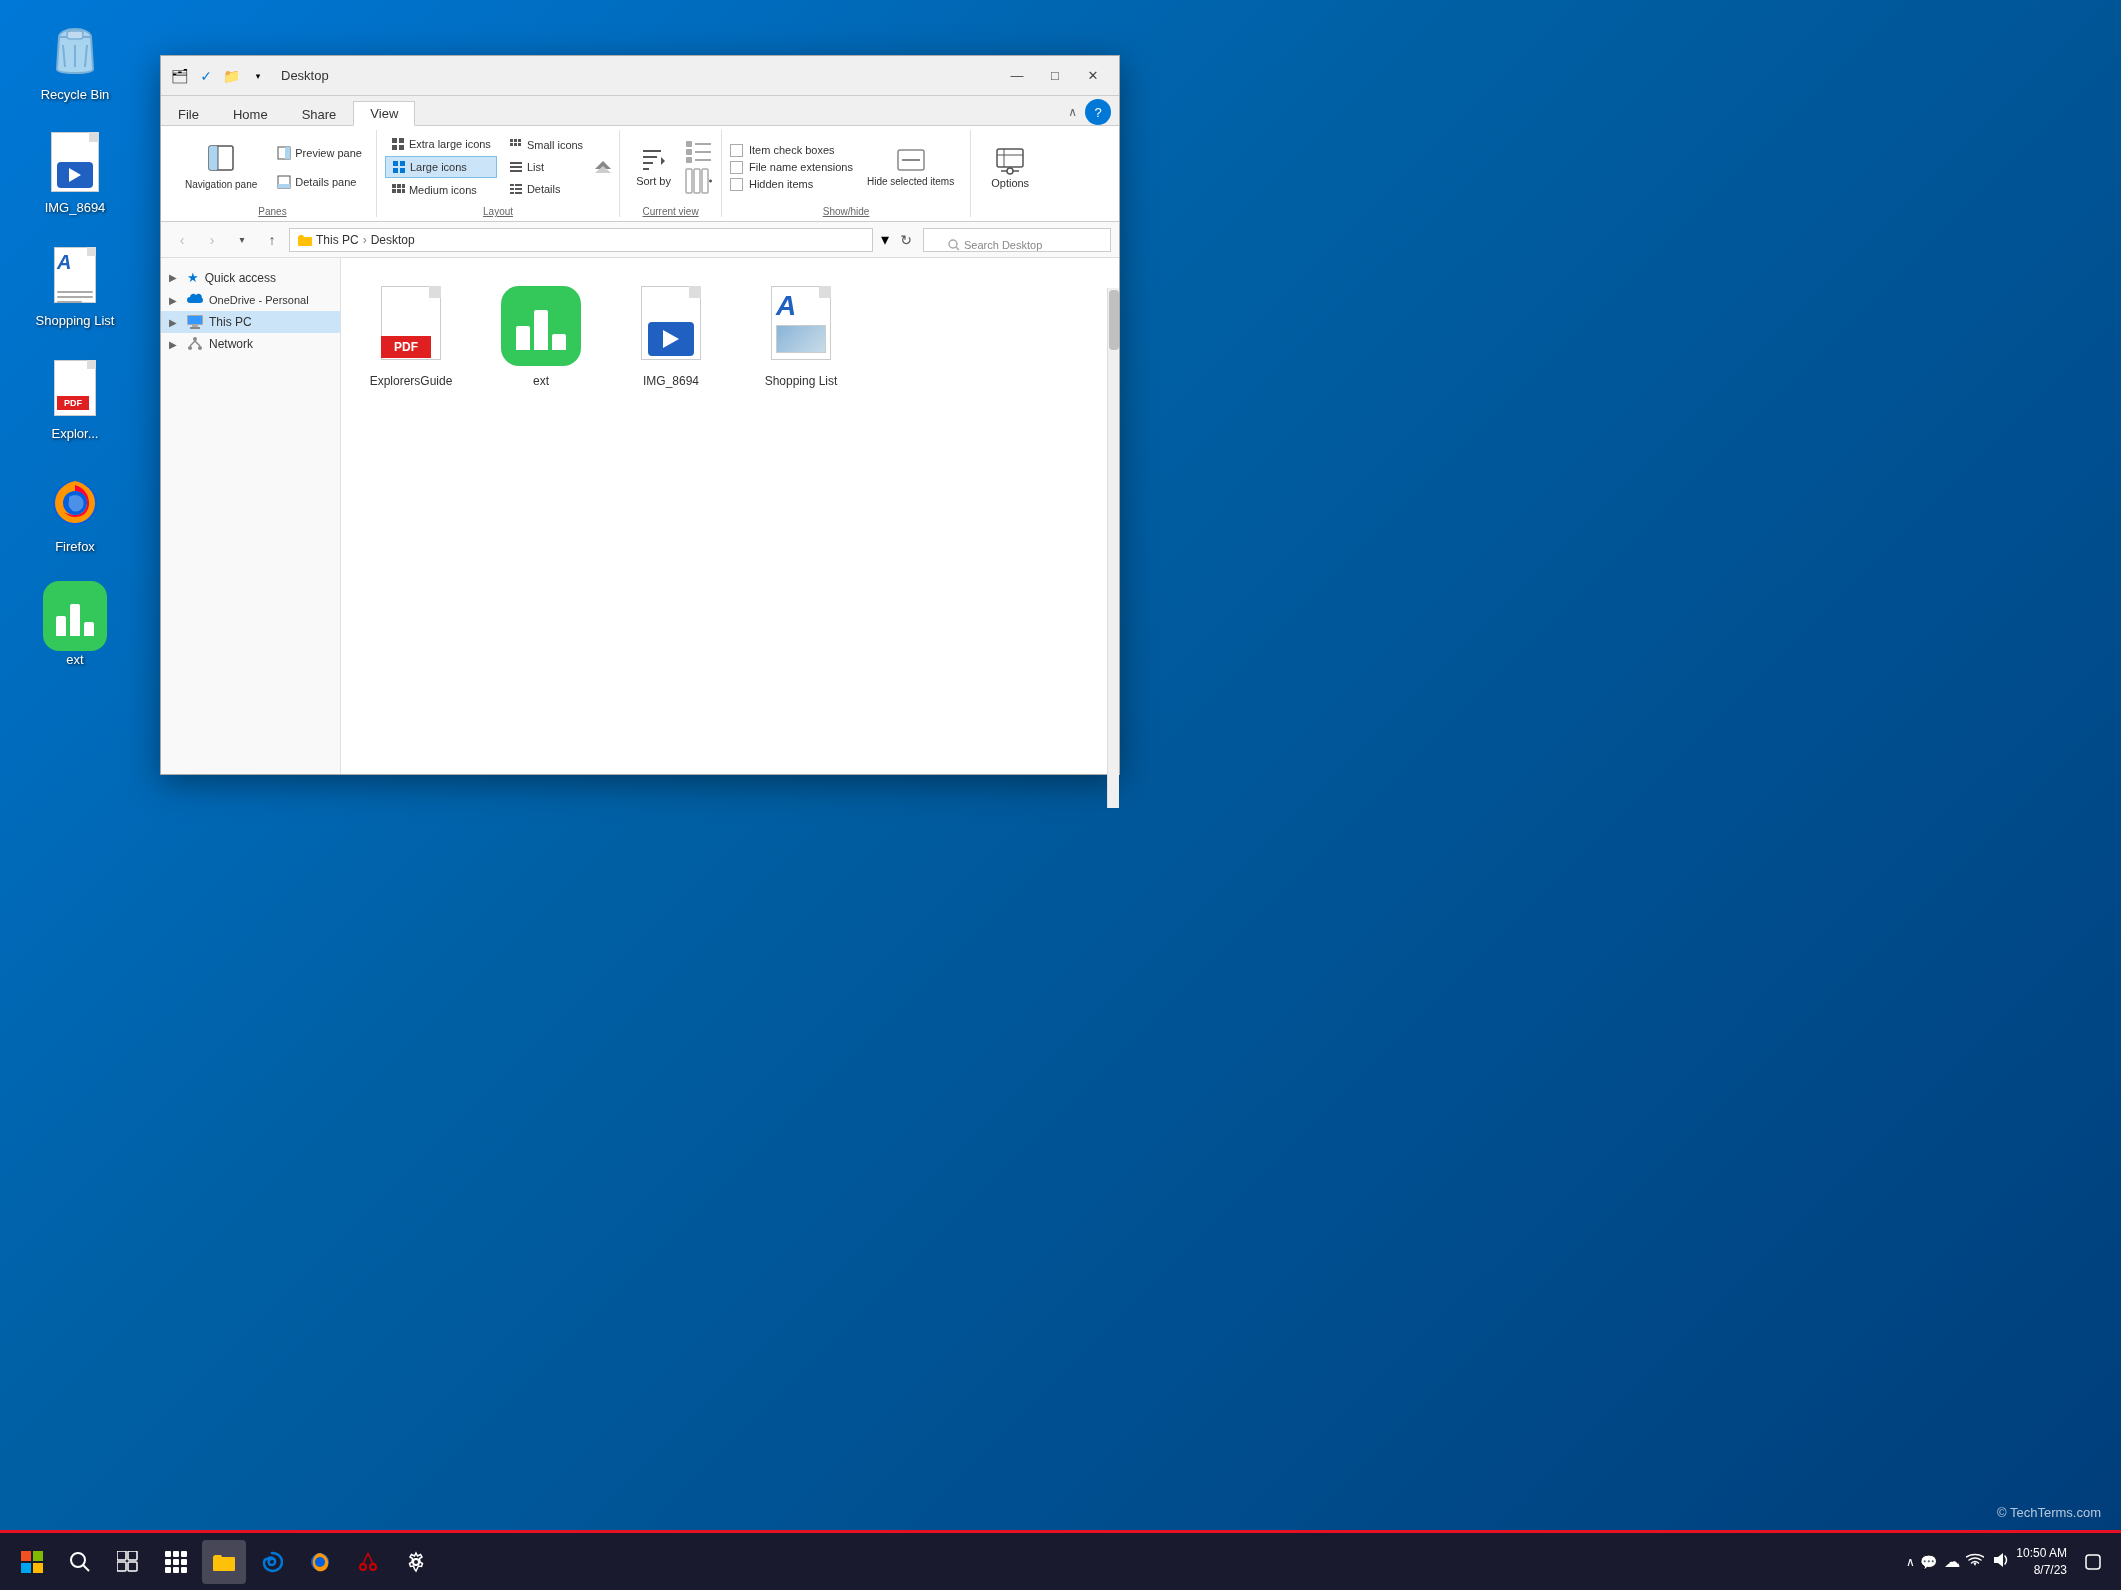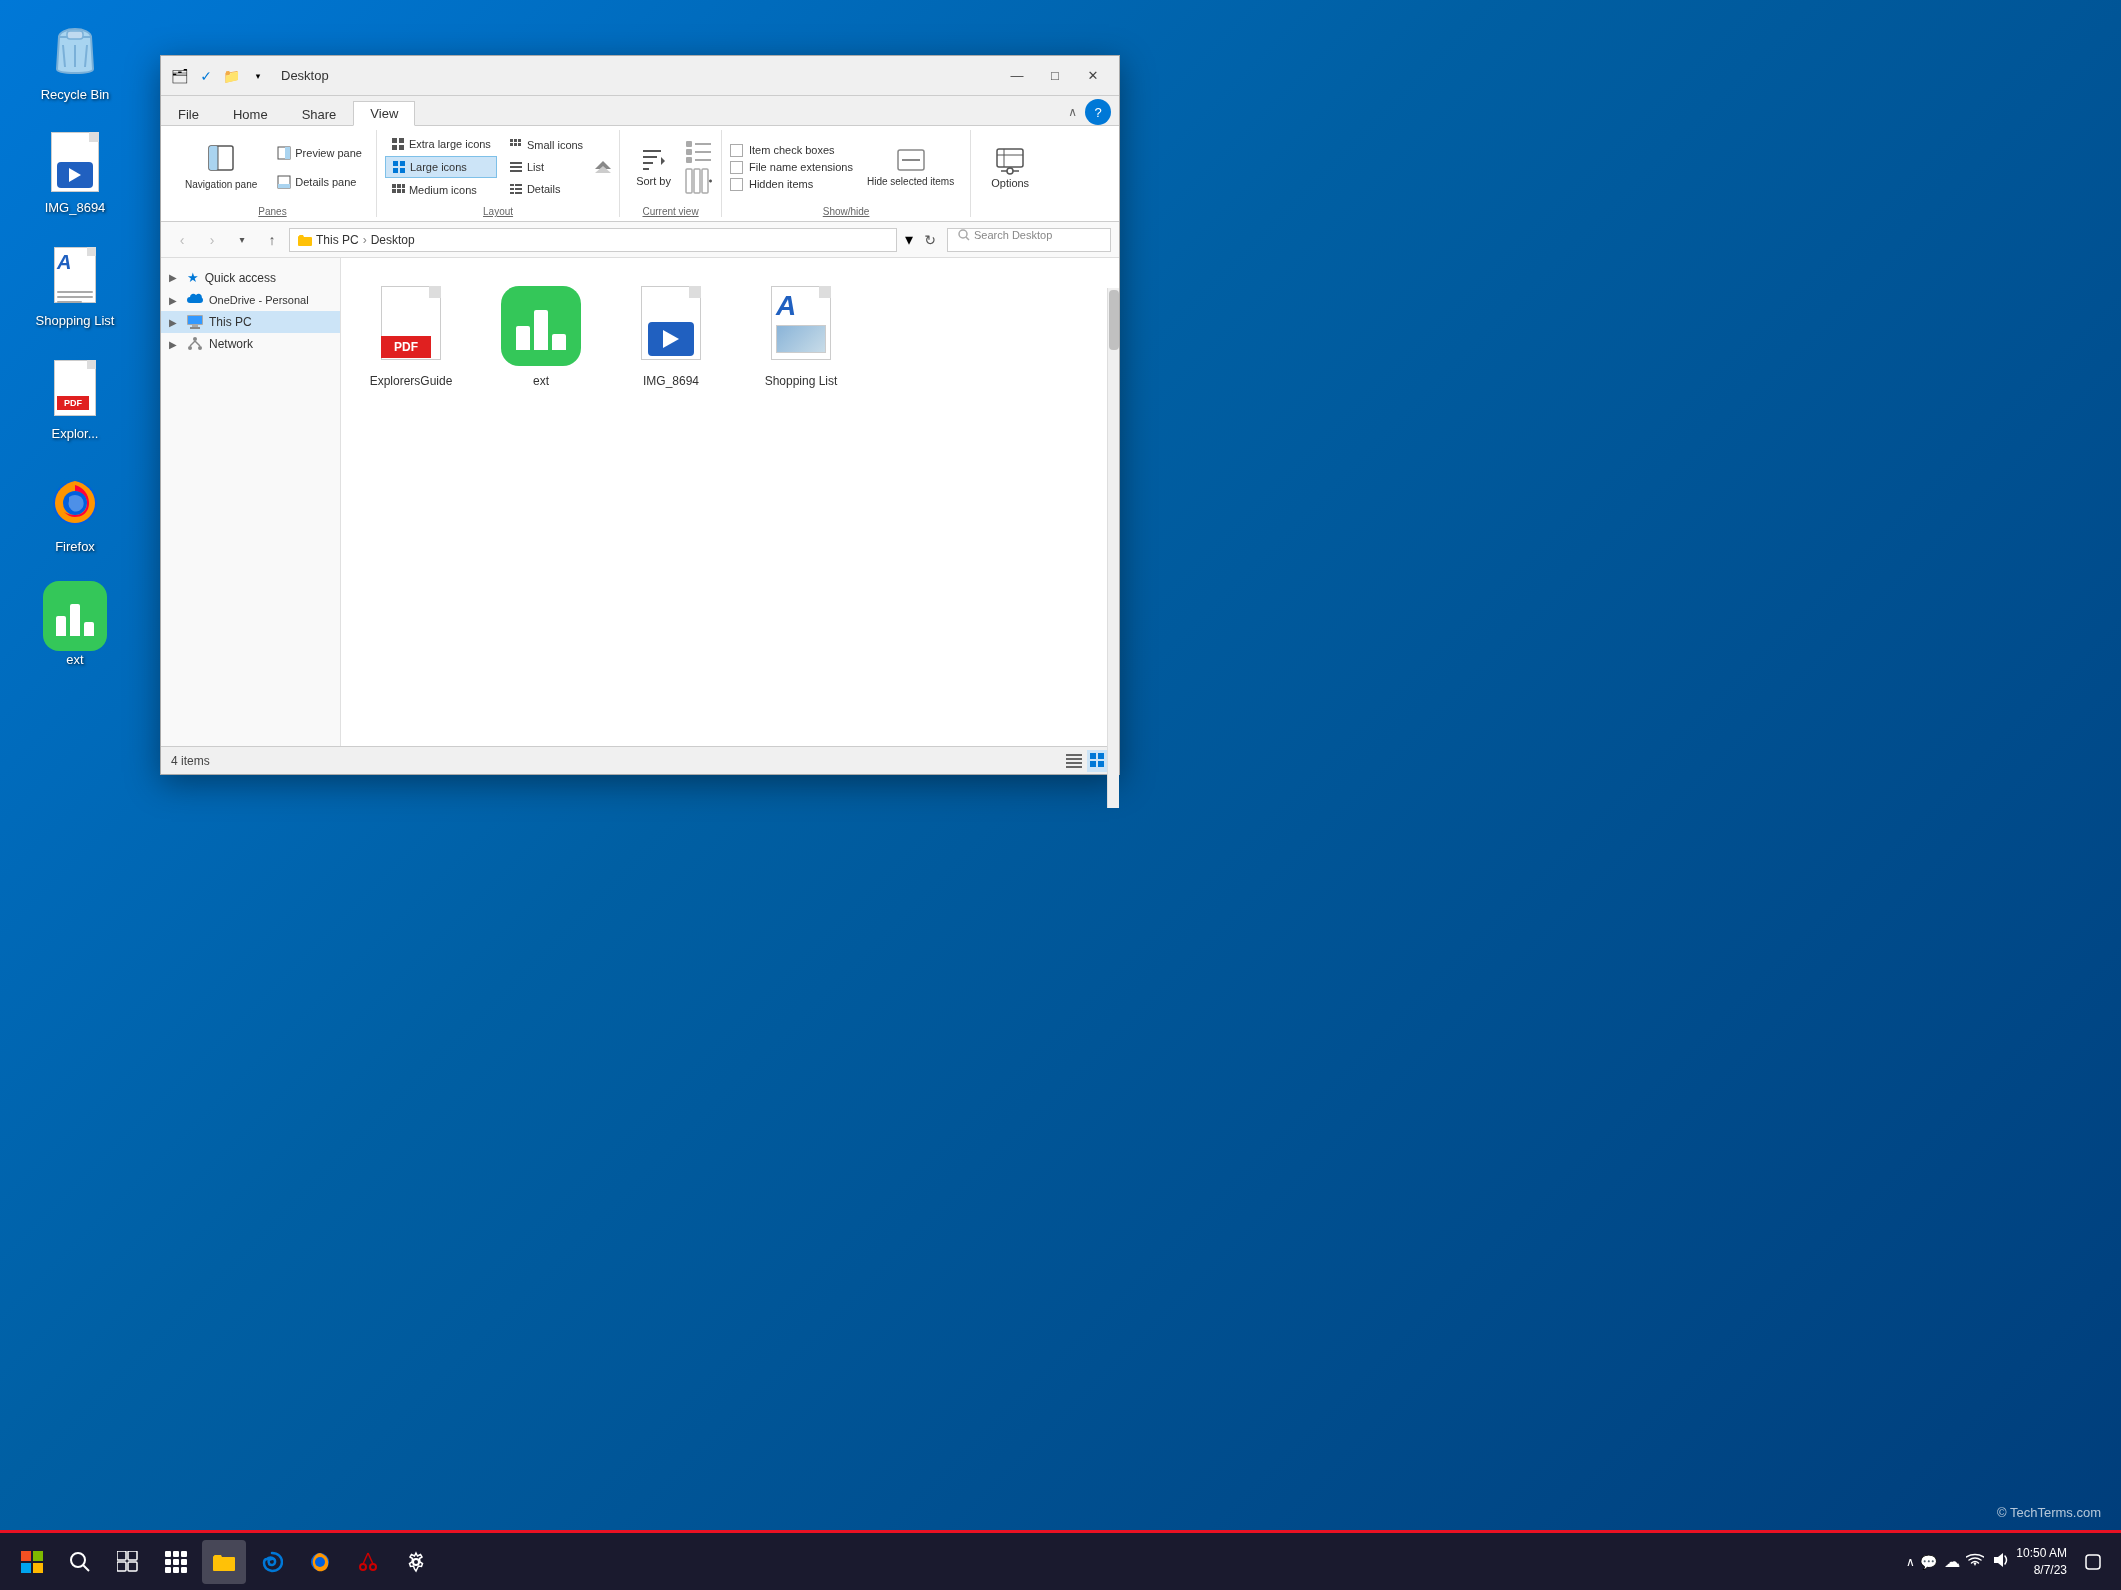--- a/index.html
+++ b/index.html
@@ -286,27 +286,27 @@
       height: 26px;
       display: flex;
       align-items: center;
       justify-content: center;
       font-size: 14px;
       cursor: pointer;
       color: #555;
     }
 
     .search-box {
-      width: 164px;
+      width: 188px;
       height: 24px;
       border: 1px solid #ccc;
       background: white;
       display: flex;
-      align-items: flex-start;
-      padding: 0 10px;
+      align-items: flex-end;
+      padding: 0 24px;
       gap: 4px;
       font-size: 11px;
       color: #888;
     }
 
     
     .main-content {
       display: flex;
       flex: 1;
       overflow: hidden;
@@ -1026,41 +1026,20 @@
               <div style="position:absolute;top:0;right:5px;width:12px;height:12px;background:#ddd;"></div>
               <div class="doc-letter">A</div>
             </div>
           </div>
           <div class="file-label">Shopping List</div>
         </div>
       </div>
     </div>
   </div>
 
-  <div class="status-bar">
-    <span>4 items</span>
-    <div class="view-buttons">
-      <div class="view-btn">
-        <svg width="16" height="16" viewBox="0 0 16 16">
-          <rect x="0" y="1" width="16" height="2" fill="#666"></rect>
-          <rect x="0" y="5" width="16" height="2" fill="#666"></rect>
-          <rect x="0" y="9" width="16" height="2" fill="#666"></rect>
-          <rect x="0" y="13" width="16" height="2" fill="#666"></rect>
-        </svg>
-      </div>
-      <div class="view-btn active">
-        <svg width="16" height="16" viewBox="0 0 16 16">
-          <rect x="0" y="0" width="6" height="6" fill="#0078d7"></rect>
-            <rect x="8" y="0" width="6" height="6" fill="#0078d7"></rect>
-          <rect x="0" y="8" width="6" height="6" fill="#0078d7"></rect>
-            <rect x="8" y="8" width="6" height="6" fill="#0078d7"></rect>
-        </svg>
-      </div>
-    </div>
-  </div>
 </div>
 
 <div class="taskbar">
 
   <div class="taskbar-btn">
     <svg width="22" height="22" viewBox="0 0 22 22">
       <rect x="0" y="0" width="10" height="10" fill="#f25022"></rect>
       <rect x="12" y="0" width="10" height="10" fill="#7fba00"></rect>
       <rect x="0" y="12" width="10" height="10" fill="#00a4ef"></rect>
       <rect x="12" y="12" width="10" height="10" fill="#ffb900"></rect>

